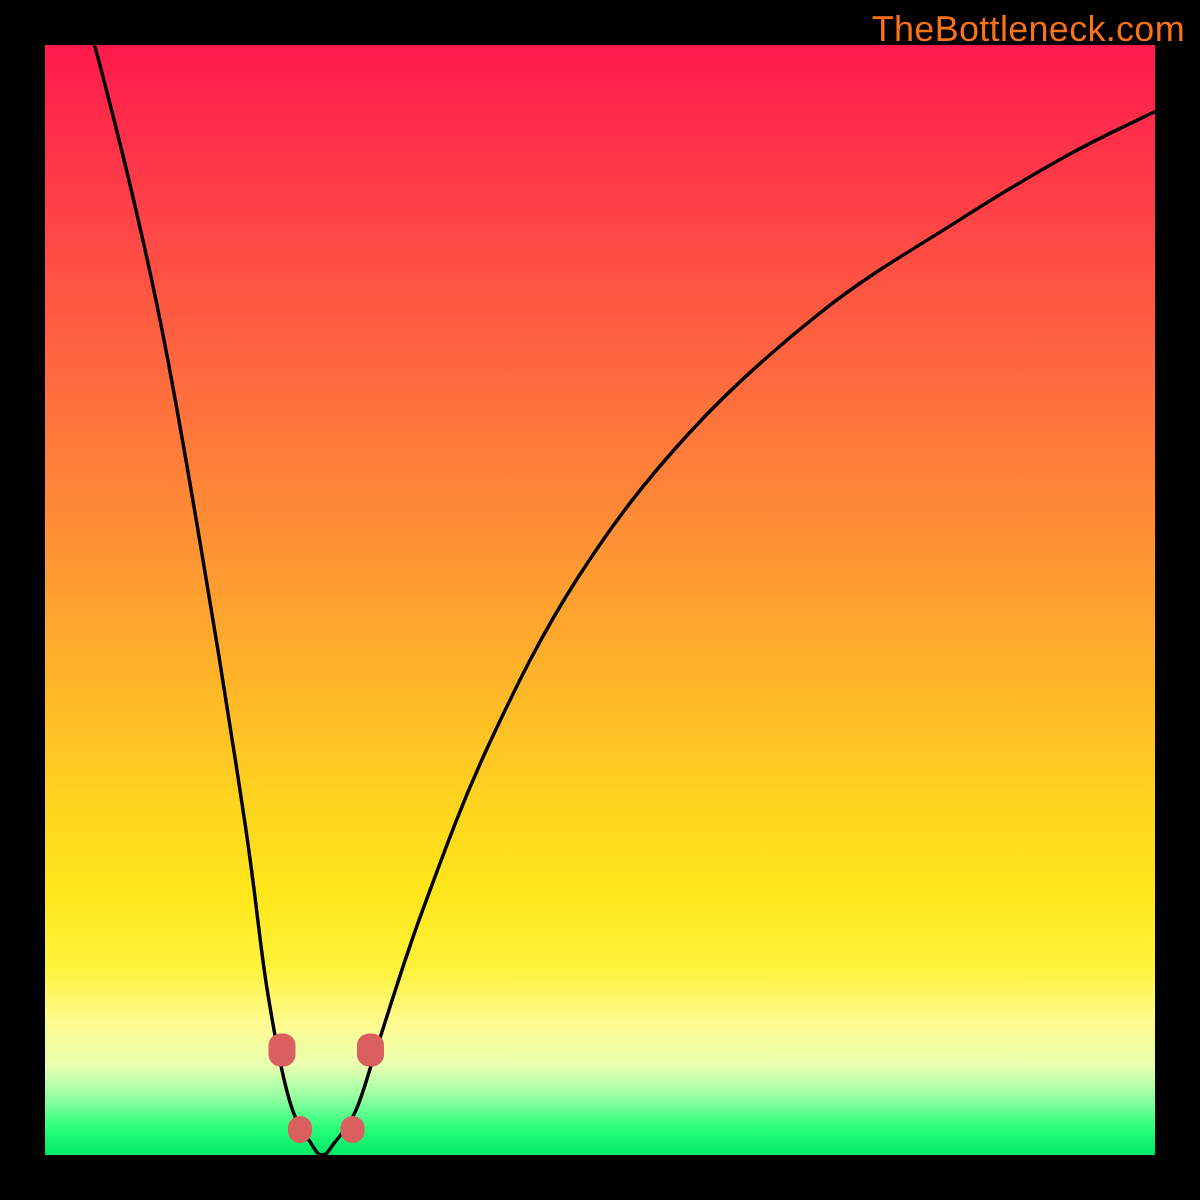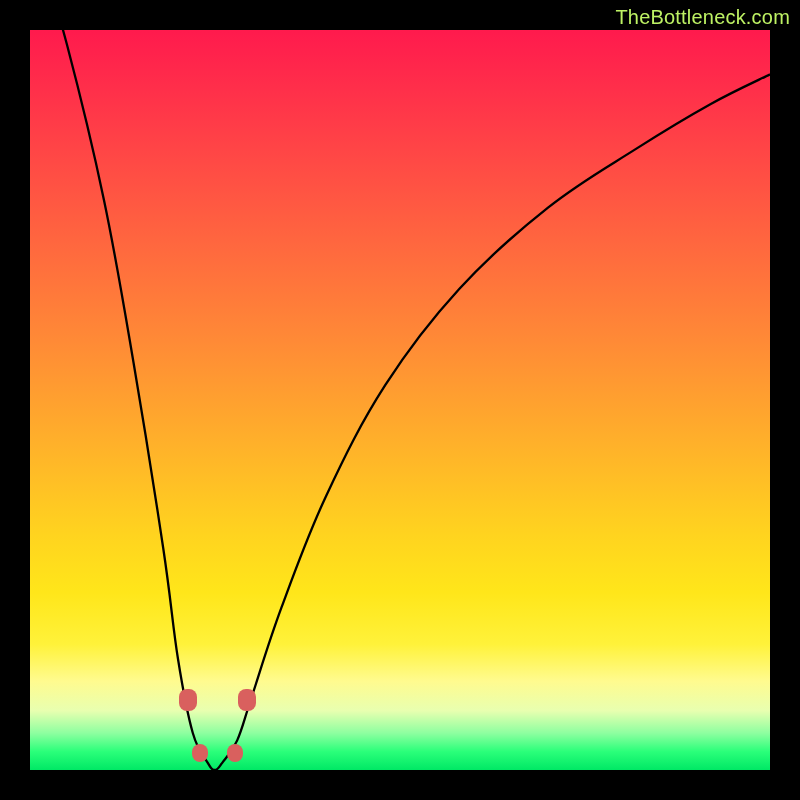--- a/index.html
+++ b/index.html
@@ -47,22 +47,22 @@
     );
   }
   .curve {
     position: absolute;
     inset: 0;
   }
   .watermark {
     position: absolute;
     top: 6px;
     right: 10px;
-    color: #bef264;
-    font-size: 20px;
+    color: #f97316;
+    font-size: 24px;
     font-weight: 500;
     letter-spacing: 0.2px;
     user-select: none;
   }
   .marker {
     position: absolute;
     width: 18px;
     height: 22px;
     background: #d9605e;
     border-radius: 8px;

